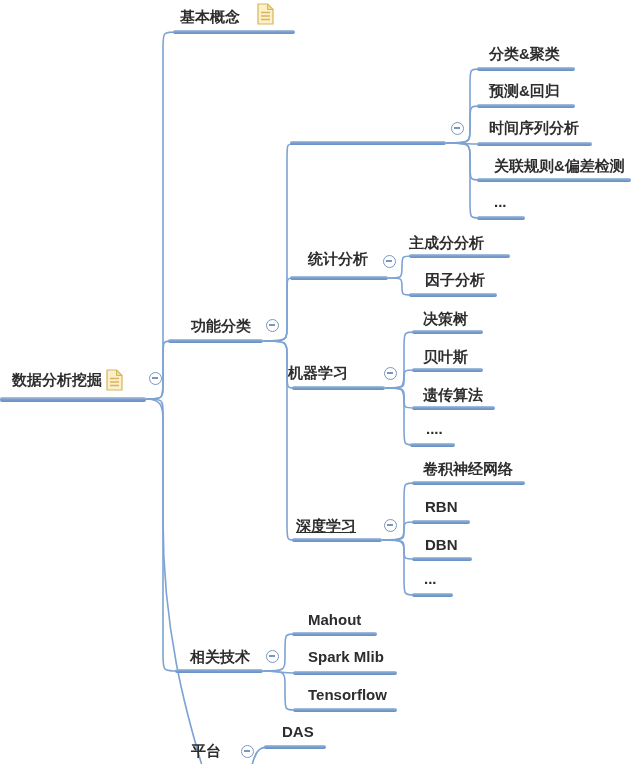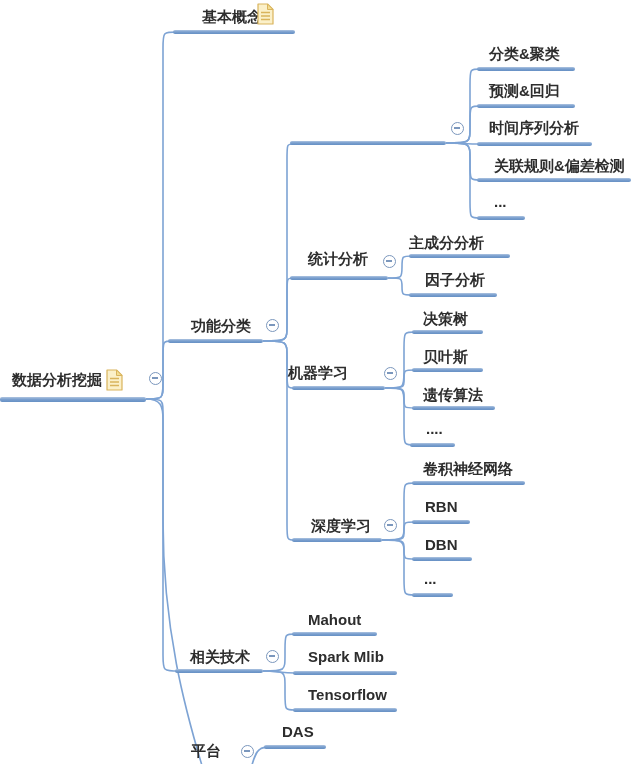--- a/index.html
+++ b/index.html
@@ -75,21 +75,21 @@
     <div class="topic-label" style="left: 12px; top: 371px;">数据分析挖掘</div>
     <div class="notes-icon" style="left: 106px; top: 369px;"><svg width="17" height="22" viewBox="0 0 17 22">
         <path d="M1 1 H10.5 L16 6.5 V21 H1 Z" fill="#fbf0c9" stroke="#d9b45c" stroke-width="1.2" stroke-linejoin="round"></path>
         <path d="M10.5 1 V6.5 H16 Z" fill="#f3dd92" stroke="#d9b45c" stroke-width="1" stroke-linejoin="round"></path>
         <path d="M4 9.5 H13 M4 13 H13 M4 16.5 H13" stroke="#d9b45c" stroke-width="1.3" fill="none"></path>
       </svg></div>
     <div class="collapse-btn" style="left: 148.5px; top: 371.5px;">
       <span class="minus-bar"></span>
     </div>
     <div class="topic-underline" style="left: 173px; width: 122px; top: 30px; height: 4px;"></div>
-    <div class="topic-label" style="left: 180px; top: 8px; margin-left: 22px;">基本概念</div>
+    <div class="topic-label" style="left: 180px; top: 8px;">基本概念</div>
     <div class="notes-icon" style="left: 257px; top: 3px;"><svg width="17" height="22" viewBox="0 0 17 22">
         <path d="M1 1 H10.5 L16 6.5 V21 H1 Z" fill="#fbf0c9" stroke="#d9b45c" stroke-width="1.2" stroke-linejoin="round"></path>
         <path d="M10.5 1 V6.5 H16 Z" fill="#f3dd92" stroke="#d9b45c" stroke-width="1" stroke-linejoin="round"></path>
         <path d="M4 9.5 H13 M4 13 H13 M4 16.5 H13" stroke="#d9b45c" stroke-width="1.3" fill="none"></path>
       </svg></div>
     <div class="topic-underline" style="left: 168px; width: 95px; top: 339px; height: 4px;"></div>
     <div class="topic-label" style="left: 191px; top: 317px;">功能分类</div>
     <div class="collapse-btn" style="left: 265.5px; top: 318.5px;">
       <span class="minus-bar"></span>
     </div>
@@ -123,21 +123,21 @@
     </div>
     <div class="topic-underline" style="left: 412px; width: 71px; top: 330px; height: 4px;"></div>
     <div class="topic-label" style="left: 423px; top: 310px;">决策树</div>
     <div class="topic-underline" style="left: 412px; width: 71px; top: 368px; height: 4px;"></div>
     <div class="topic-label" style="left: 423px; top: 348px;">贝叶斯</div>
     <div class="topic-underline" style="left: 412px; width: 83px; top: 406px; height: 4px;"></div>
     <div class="topic-label" style="left: 423px; top: 386px;">遗传算法</div>
     <div class="topic-underline" style="left: 410px; width: 45px; top: 443px; height: 4px;"></div>
     <div class="topic-label" style="left: 426px; top: 420px;">....</div>
     <div class="topic-underline" style="left: 292px; width: 90px; top: 538px; height: 4px;"></div>
-    <div class="topic-label" style="left: 311px; top: 517px;">深度学习</div>
+    <div class="topic-label" style="left: 296px; top: 517px; text-decoration: underline;">深度学习</div>
     <div class="collapse-btn" style="left: 383.5px; top: 518.5px;">
       <span class="minus-bar"></span>
     </div>
     <div class="topic-underline" style="left: 412px; width: 113px; top: 481px; height: 4px;"></div>
     <div class="topic-label" style="left: 423px; top: 460px;">卷积神经网络</div>
     <div class="topic-underline" style="left: 412px; width: 58px; top: 520px; height: 4px;"></div>
     <div class="topic-label" style="left: 425px; top: 498px;">RBN</div>
     <div class="topic-underline" style="left: 412px; width: 60px; top: 557px; height: 4px;"></div>
     <div class="topic-label" style="left: 425px; top: 536px;">DBN</div>
     <div class="topic-underline" style="left: 412px; width: 41px; top: 593px; height: 4px;"></div>

